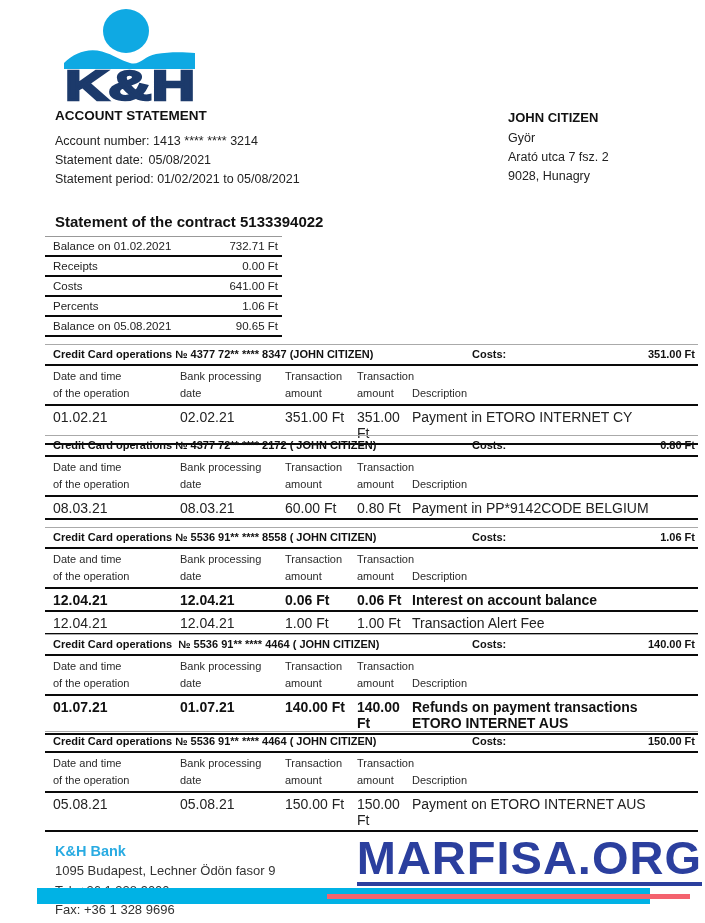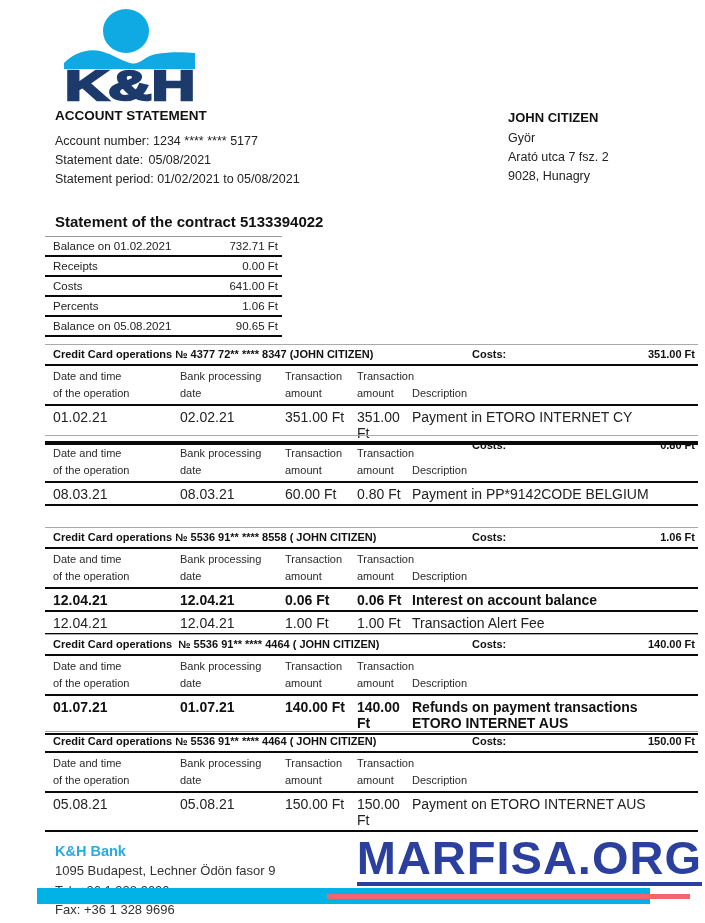--- a/index.html
+++ b/index.html
@@ -81,21 +81,21 @@
       <ellipse cx="64" cy="25" rx="23" ry="22" fill="#0FA9E3"></ellipse>
       <path fill="#0FA9E3" d="M2 63 L2 57 C 12 47, 26 41.5, 40 45.5 C 52 49, 58 54, 68 57 C 78 60, 82 50, 94 48 C 108 45.5, 122 46, 133 47 L133 63 Z"></path>
       <text x="3" y="94" font-family="Liberation Sans, sans-serif" font-size="42" font-weight="bold" fill="#1C3A6B" stroke="#1C3A6B" stroke-width="2.5" textLength="130" lengthAdjust="spacingAndGlyphs">K&amp;H</text>
     </svg>
   </div>
 
   <div class="hdr-left">
     <div class="hdr-title">ACCOUNT STATEMENT</div>
     <div class="hdr-row">
       <span class="hdr-label">Account number:</span>
-      <span>1234 **** **** 5177</span>
+      <span>1413 **** **** 3214</span>
     </div>
     <div class="hdr-row">
       <span class="hdr-label">Statement date:</span>
       <span>05/08/2021</span>
     </div>
     <div class="hdr-row">
       <span class="hdr-label">Statement period:</span>
       <span>01/02/2021 to 05/08/2021</span>
     </div>
   </div>
@@ -166,20 +166,21 @@
     <span class="c2">02.02.21</span>
     <span class="c3">351.00 Ft</span>
     <span class="c4">351.00 Ft</span>
     <span class="c5">Payment in ETORO INTERNET CY</span>
   </div>
 </div>
   </div>
 
   <div class="txn-table" style="top: 435px;">
     <div class="txn-title-row">
+      <span class="txn-title">Credit Card operations № 4377 72** **** 2172 ( JOHN CITIZEN)</span>
       <span class="txn-costs-label">Costs:</span>
       <span class="txn-costs-value">0.80 Ft</span>
     </div>
     <div class="txn-colhead">
       <div class="col">
         <span class="line">Date and time</span>
         <span class="line">of the operation</span>
       </div>
       <div class="col">
         <span class="line">Bank processing</span>

